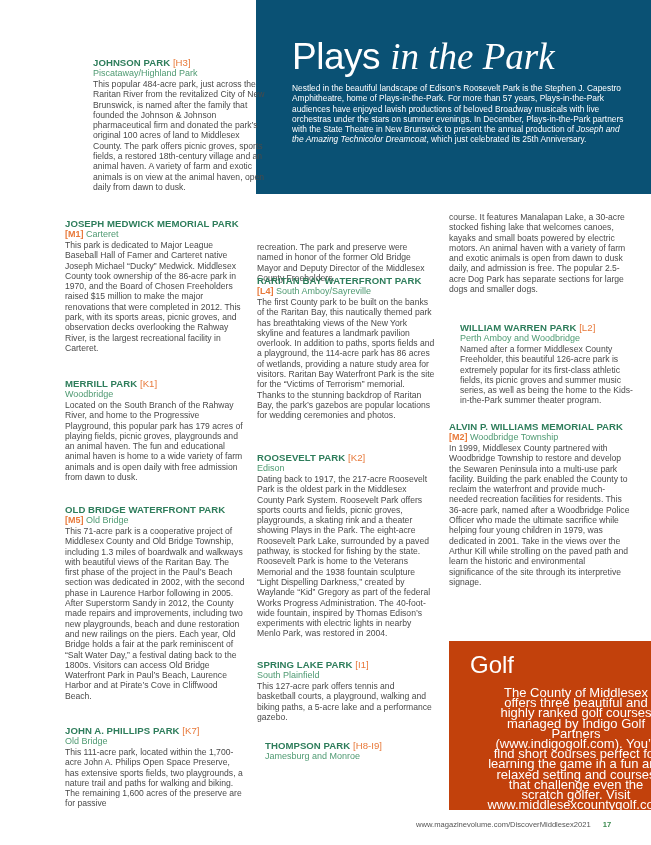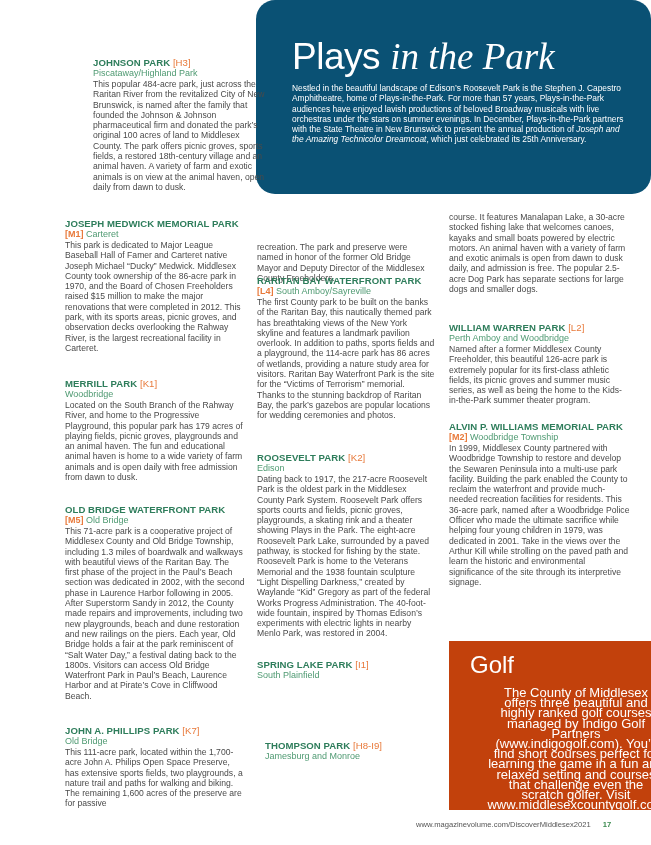--- a/index.html
+++ b/index.html
@@ -5,21 +5,21 @@
   * { margin: 0; padding: 0; box-sizing: border-box; }
   html, body { width: 651px; height: 845px; background: #ffffff; overflow: hidden; }
   body { position: relative; font-family: "Liberation Sans", sans-serif; color: #4a4a4a; }
 
   .park { position: absolute; }
   .park-title { font-weight: bold; font-size: 9.6px; line-height: 11px; color: #2e7d5b; letter-spacing: 0.05px; }
   .park-grid { color: #e8793a; font-weight: normal; }
   .park-loc { font-size: 9px; line-height: 11px; color: #4f9a72; }
   .park-body { font-size: 8.6px; line-height: 10.3px; color: #4a4a4a; }
 
-  .plays-panel { position: absolute; left: 256px; top: 0; width: 395px; height: 194px; background: #0a5174; border-radius: 19px; }
+  .plays-panel { position: absolute; left: 256px; top: 0; width: 395px; height: 194px; background: #0a5174; }
   .plays-title { position: absolute; left: 36px; top: 36px; color: #ffffff; font-size: 37px; line-height: 42px; white-space: nowrap; }
   .plays-title .sans { font-family: "Liberation Sans", sans-serif; font-weight: normal; letter-spacing: -0.5px; }
   .plays-title .serif { font-family: "Liberation Serif", serif; font-style: italic; }
   .plays-body { position: absolute; left: 36px; top: 83px; width: 340px; color: #ffffff; font-size: 8.4px; line-height: 10.3px; }
 
   .golf-panel { position: absolute; left: 449px; top: 641px; width: 220px; height: 169px; background: #c2410c; }
   .golf-title { position: absolute; left: 21px; top: 10px; color: #ffffff; font-size: 24px; line-height: 28px; font-weight: normal; }
   .golf-body { position: absolute; left: 38px; top: 47px; width: 178px; color: #ffffff; font-size: 13px; line-height: 10.2px; text-align: center; }
 
   .footer { position: absolute; left: 416px; top: 820px; font-size: 7.6px; color: #555555; white-space: nowrap; }
@@ -78,32 +78,33 @@
 
 <div class="park" style="left:257px; top:452px; width:178px;">
   <div class="park-title"><span>ROOSEVELT PARK</span> <span class="park-grid">[K2]</span></div>
   <div class="park-loc">Edison</div>
   <div class="park-body">Dating back to 1917, the 217-acre Roosevelt Park is the oldest park in the Middlesex County Park System. Roosevelt Park offers sports courts and fields, picnic groves, playgrounds, a skating rink and a theater showing Plays in the Park. The eight-acre Roosevelt Park Lake, surrounded by a paved pathway, is stocked for fishing by the state. Roosevelt Park is home to the Veterans Memorial and the 1938 fountain sculpture “Light Dispelling Darkness,” created by Waylande “Kid” Gregory as part of the federal Works Progress Administration. The 40-foot-wide fountain, inspired by Thomas Edison’s experiments with electric lights in nearby Menlo Park, was restored in 2004.</div>
 </div>
 
 <div class="park" style="left:257px; top:659px; width:178px;">
   <div class="park-title"><span>SPRING LAKE PARK</span> <span class="park-grid">[I1]</span></div>
   <div class="park-loc">South Plainfield</div>
+  <div class="park-body">This 127-acre park offers tennis and basketball courts, a playground, walking and biking paths, a 5-acre lake and a performance gazebo.</div>
 </div>
 
 <div class="park" style="left:257px; top:740px; width:178px;margin-left:8px;">
   <div class="park-title"><span>THOMPSON PARK</span> <span class="park-grid">[H8-I9]</span></div>
   <div class="park-loc">Jamesburg and Monroe</div>
 </div>
 
 <div class="park" style="left:449px; top:212px; width:180px;">
   <div class="park-body">course. It features Manalapan Lake, a 30-acre stocked fishing lake that welcomes canoes, kayaks and small boats powered by electric motors. An animal haven with a variety of farm and exotic animals is open from dawn to dusk daily, and admission is free. The popular 2.5-acre Dog Park has separate sections for large dogs and smaller dogs.</div>
 </div>
 
-<div class="park" style="left:449px; top:322px; width:180px;">
+<div class="park" style="left:460px; top:322px; width:180px;">
   <div class="park-title"><span>WILLIAM WARREN PARK</span> <span class="park-grid">[L2]</span></div>
   <div class="park-loc">Perth Amboy and Woodbridge</div>
   <div class="park-body">Named after a former Middlesex County Freeholder, this beautiful 126-acre park is extremely popular for its first-class athletic fields, its picnic groves and summer music series, as well as being the home to the Kids-in-the-Park summer theater program.</div>
 </div>
 
 <div class="park" style="left:449px; top:421px; width:182px;">
   <div class="park-title"><span>ALVIN P. WILLIAMS MEMORIAL PARK</span></div>
   <div class="park-loc"><span class="park-grid" style="font-weight:bold;">[M2]</span> <span>Woodbridge Township</span></div>
   <div class="park-body">In 1999, Middlesex County partnered with Woodbridge Township to restore and develop the Sewaren Peninsula into a multi-use park facility. Building the park enabled the County to reclaim the waterfront and provide much-needed recreation facilities for residents. This 36-acre park, named after a Woodbridge Police Officer who made the ultimate sacrifice while helping four young children in 1979, was dedicated in 2001. Take in the views over the Arthur Kill while strolling on the paved path and learn the historic and environmental significance of the site through its interpretive signage.</div>
 </div>

